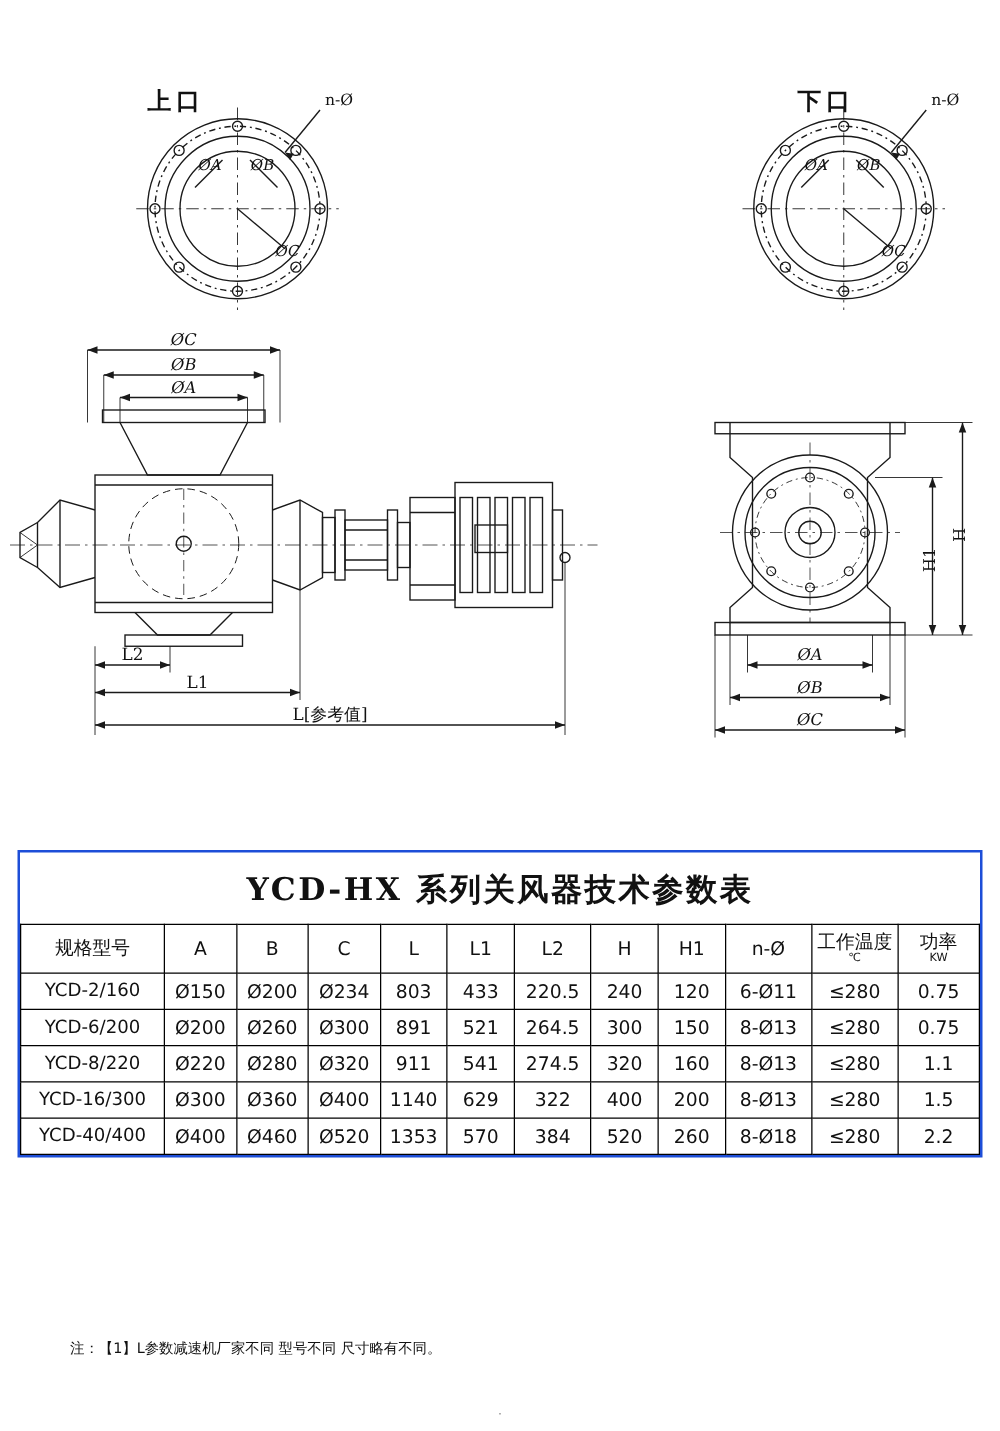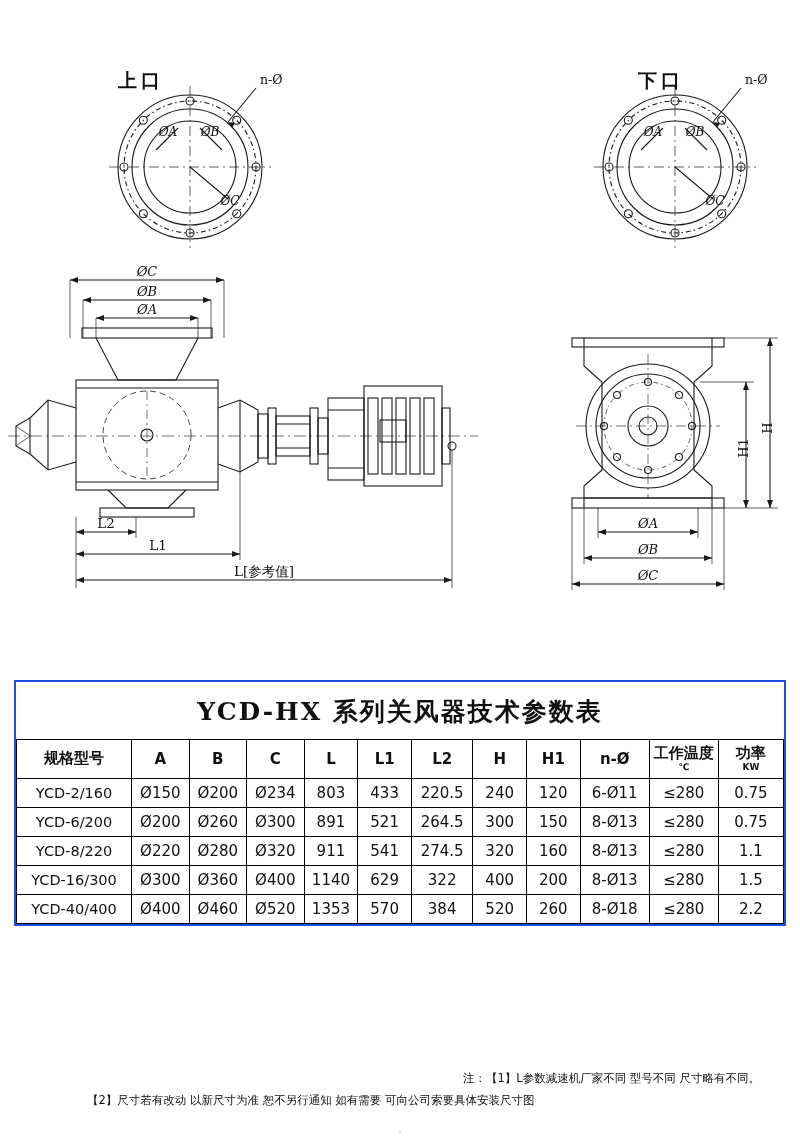--- a/index.html
+++ b/index.html
@@ -36,31 +36,31 @@
   table.spec caption{
     caption-side:top;
     font-size:25px;letter-spacing:2px;font-weight:600;
     padding:13px 0 11px 0;
     font-family:"DejaVu Serif", serif;
   }
   table.spec th,table.spec td{
     border:1px solid #000;text-align:center;
     font-size:15px;padding:5px 2px;white-space:nowrap;
   }
-  table.spec thead th{font-weight:700;font-size:15px;}
+  table.spec thead th{font-weight:400;font-size:15px;}
   table.spec tbody td:first-child{font-size:14.5px;}
   th.small{font-size:10px;line-height:1.15;font-weight:600;margin-left:44px;}
   th.small em{font-style:normal;display:block;font-size:9px;}
 
   
   .notes{
     position:absolute;left:40px;top:1068px;width:720px;
     font-family:"DejaVu Sans", sans-serif;font-size:11.5px;line-height:1.9;
   }
-  .notes .n1{padding-left:16px;text-align:right;}
+  .notes .n1{padding-left:16px;}
   .notes .n2{padding-left:47px;}
 
   .pagefoot{
     position:absolute;left:0;top:1126px;width:800px;text-align:center;
     font-size:10px;color:#888;font-family:"DejaVu Sans", sans-serif;
   }
 
   text{font-family:"DejaVu Serif", serif;}
 </style>
 </head>
@@ -403,17 +403,16 @@
           <td>2.2</td>
         </tr>
       </tbody>
     </table>
   </div>
 
   <div class="notes">
     <div class="n1">
       <span>注：</span><span>【1】L参数减速机厂家不同  型号不同  尺寸略有不同。</span>
     </div>
-    <div class="n2">【2】尺寸若有改动  以新尺寸为准  恕不另行通知  如有需要  可向公司索要具体安装尺寸图</div>
   </div>
 
   <div class="pagefoot">·</div>
 </div>
 
 </body></html>

